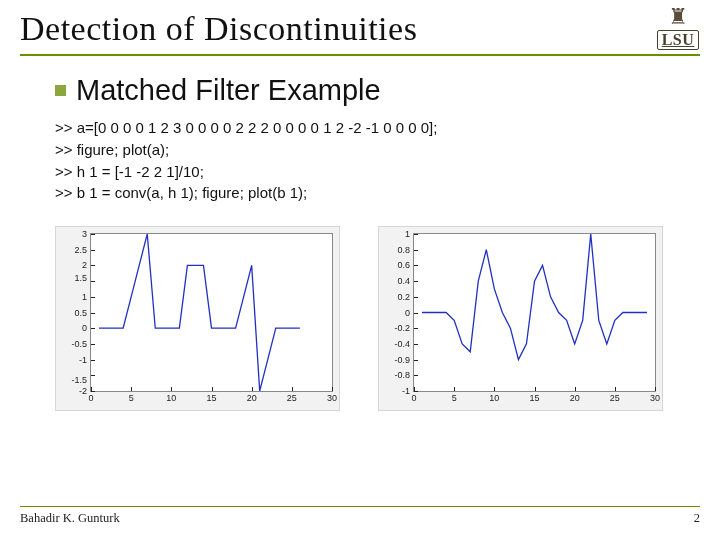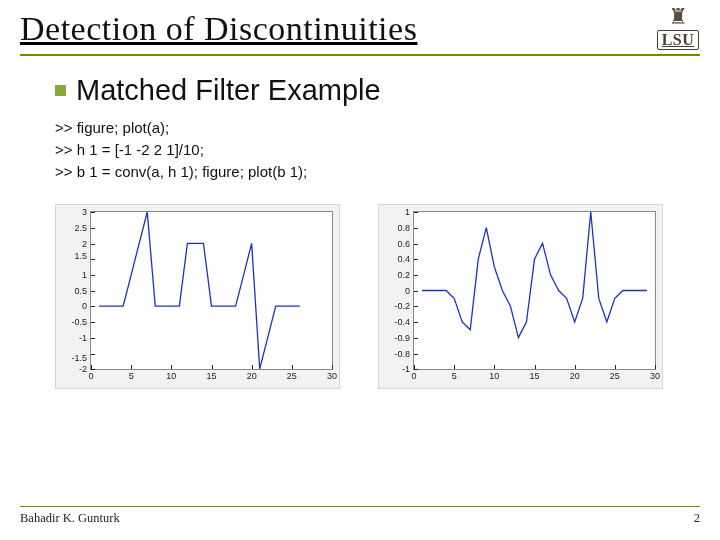--- a/index.html
+++ b/index.html
@@ -12,21 +12,20 @@
     overflow: hidden;
   }
   .slide {
     width: 720px;
     height: 540px;
     position: relative;
     padding: 0;
   }
   .title-region {
     padding: 10px 20px 0 20px;
-    text-decoration: underline;
   }
   .title {
     font-size: 34px;
     font-weight: 400;
     color: #111;
     border-bottom: 2px solid #6b8e00;
     display: block;
     padding-bottom: 6px;
     letter-spacing: 0.5px;
   }
@@ -152,20 +151,21 @@
   <div class="title-region">
     <span class="title">Detection of Discontinuities</span>
   </div>
 
   <div class="content">
     <div class="bullet-row">
       <div class="bullet-sq"></div>
       <span class="bullet-text">Matched Filter Example</span>
     </div>
     <div class="code-block">
+      <div>&gt;&gt; a=[0 0 0 0 1 2 3 0 0 0 0 2 2 2 0 0 0 0 1 2 -2 -1 0 0 0 0];</div>
       <div>&gt;&gt; figure; plot(a);</div>
       <div>&gt;&gt; h 1 = [-1 -2 2 1]/10;</div>
       <div>&gt;&gt; b 1 = conv(a, h 1); figure; plot(b 1);</div>
     </div>
 
     <div class="plots-row">
       <div class="plot">
         <div class="plot-inner" id="plot0">
             <div class="ytick" style="top: 157px;">-2</div>
             <div style="position: absolute; left: 0px; width: 4px; height: 1px; background: rgb(34, 34, 34); top: 157px;"></div>

